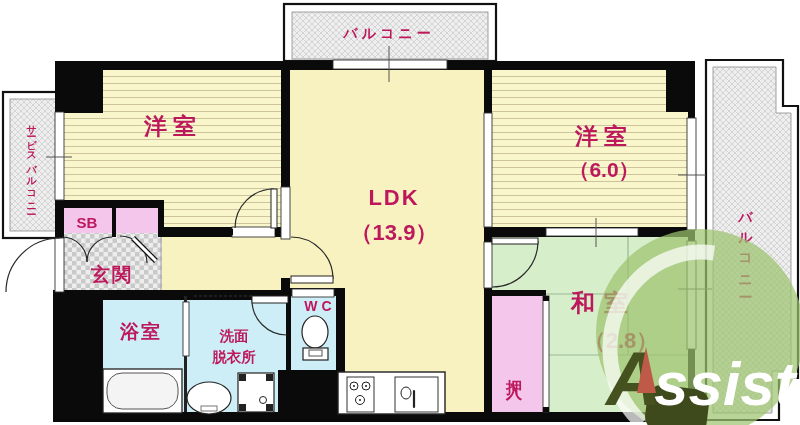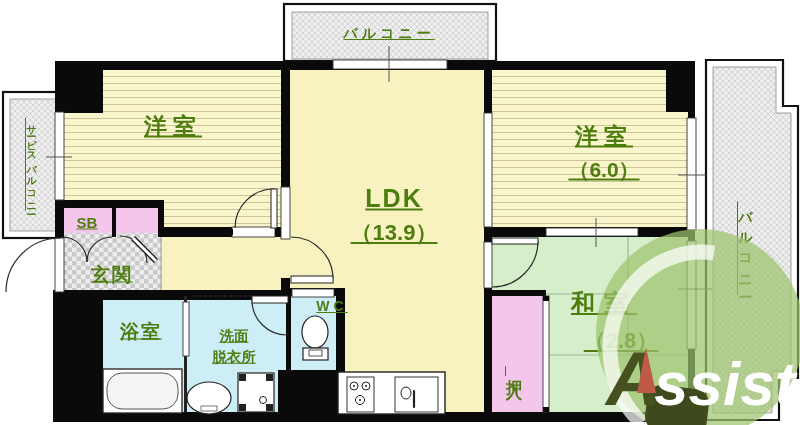--- a/index.html
+++ b/index.html
@@ -1,21 +1,21 @@
 <!DOCTYPE html>
 <html><head>
 <meta charset="utf-8">
 <style>
   html,body{margin:0;padding:0;background:#ffffff;}
   body{width:800px;height:425px;overflow:hidden;position:relative;
        font-family:"Liberation Sans","DejaVu Sans",sans-serif;}
   .plan{position:absolute;left:0;top:0;width:800px;height:425px;}
   .plan svg{position:absolute;left:0;top:0;}
-  .lbl{position:absolute;transform:translate(-50%,-50%);color:#4d7c0f;
-       font-weight:600;white-space:nowrap;line-height:1;z-index:3;text-decoration:underline;}
+  .lbl{position:absolute;transform:translate(-50%,-50%);color:#be185d;
+       font-weight:600;white-space:nowrap;line-height:1;z-index:3;}
   .vert{writing-mode:vertical-rl;text-orientation:upright;}
   .logo{position:absolute;left:594px;top:227px;width:212px;height:212px;
         z-index:6;pointer-events:none;}
 </style>
 </head>
 <body>
 
 <div class="plan">
 
 <svg width="800" height="425" viewBox="0 0 800 425">
@@ -184,34 +184,34 @@
     <line x1="46" y1="157" x2="72" y2="157"></line>
     <line x1="678" y1="175" x2="706" y2="175"></line>
     <line x1="678" y1="289" x2="712" y2="289"></line>
     <line x1="596" y1="218" x2="596" y2="247"></line>
     <line x1="194" y1="296" x2="252" y2="296" stroke="#333" stroke-dasharray="3,2"></line>
   </g>
 </svg>
 
 <div class="lbl" style="left:173px;top:126px;font-size:23px;letter-spacing:6px;">洋室</div>
 
-<div class="lbl" style="left:394px;top:198px;font-size:25px;letter-spacing:2px;text-align:right;">LDK</div>
+<div class="lbl" style="left:394px;top:198px;font-size:22px;letter-spacing:2px;text-align:right;">LDK</div>
 <div class="lbl" style="left:394px;top:233px;font-size:22px;">（13.9）</div>
 
 <div class="lbl" style="left:604px;top:136px;font-size:23px;letter-spacing:6px;">洋室</div>
 <div class="lbl" style="left:604px;top:169px;font-size:21px;">（6.0）</div>
 
 <div class="lbl" style="left:604px;top:303px;font-size:24px;letter-spacing:9px;text-align:right;">和室</div>
 <div class="lbl" style="left:621px;top:341px;font-size:22px;">（2.8）</div>
 
 <div class="lbl" style="left:112px;top:274px;font-size:19px;letter-spacing:2px;">玄関</div>
 <div class="lbl" style="left:141px;top:331px;font-size:19px;letter-spacing:2px;">浴室</div>
 <div class="lbl" style="left:234px;top:336px;font-size:14.5px;">洗面</div>
 <div class="lbl" style="left:234px;top:357px;font-size:14.5px;">脱衣所</div>
-<div class="lbl" style="left:332px;top:306px;font-size:14px;letter-spacing:4px;">WC</div>
+<div class="lbl" style="left:320px;top:306px;font-size:14px;letter-spacing:4px;">WC</div>
 <div class="lbl" style="left:87px;top:222px;font-size:15px;">SB</div>
 <div class="lbl vert" style="left:514px;top:371px;font-size:16px;letter-spacing:5px;">押入</div>
 
 <div class="lbl" style="left:389px;top:33px;font-size:14px;letter-spacing:4px;">バルコニー</div>
 <div class="lbl vert" style="left:746px;top:248px;font-size:14px;letter-spacing:6px;">バルコニー</div>
 <div class="lbl vert" style="left:31px;top:164px;font-size:10px;letter-spacing:1.5px;">サービスバルコニー</div>
 
 <div class="logo">
   <svg width="212" height="212" viewBox="0 0 212 212">
     <circle cx="106" cy="106" r="104" fill="rgba(156,195,109,0.72)"></circle>

